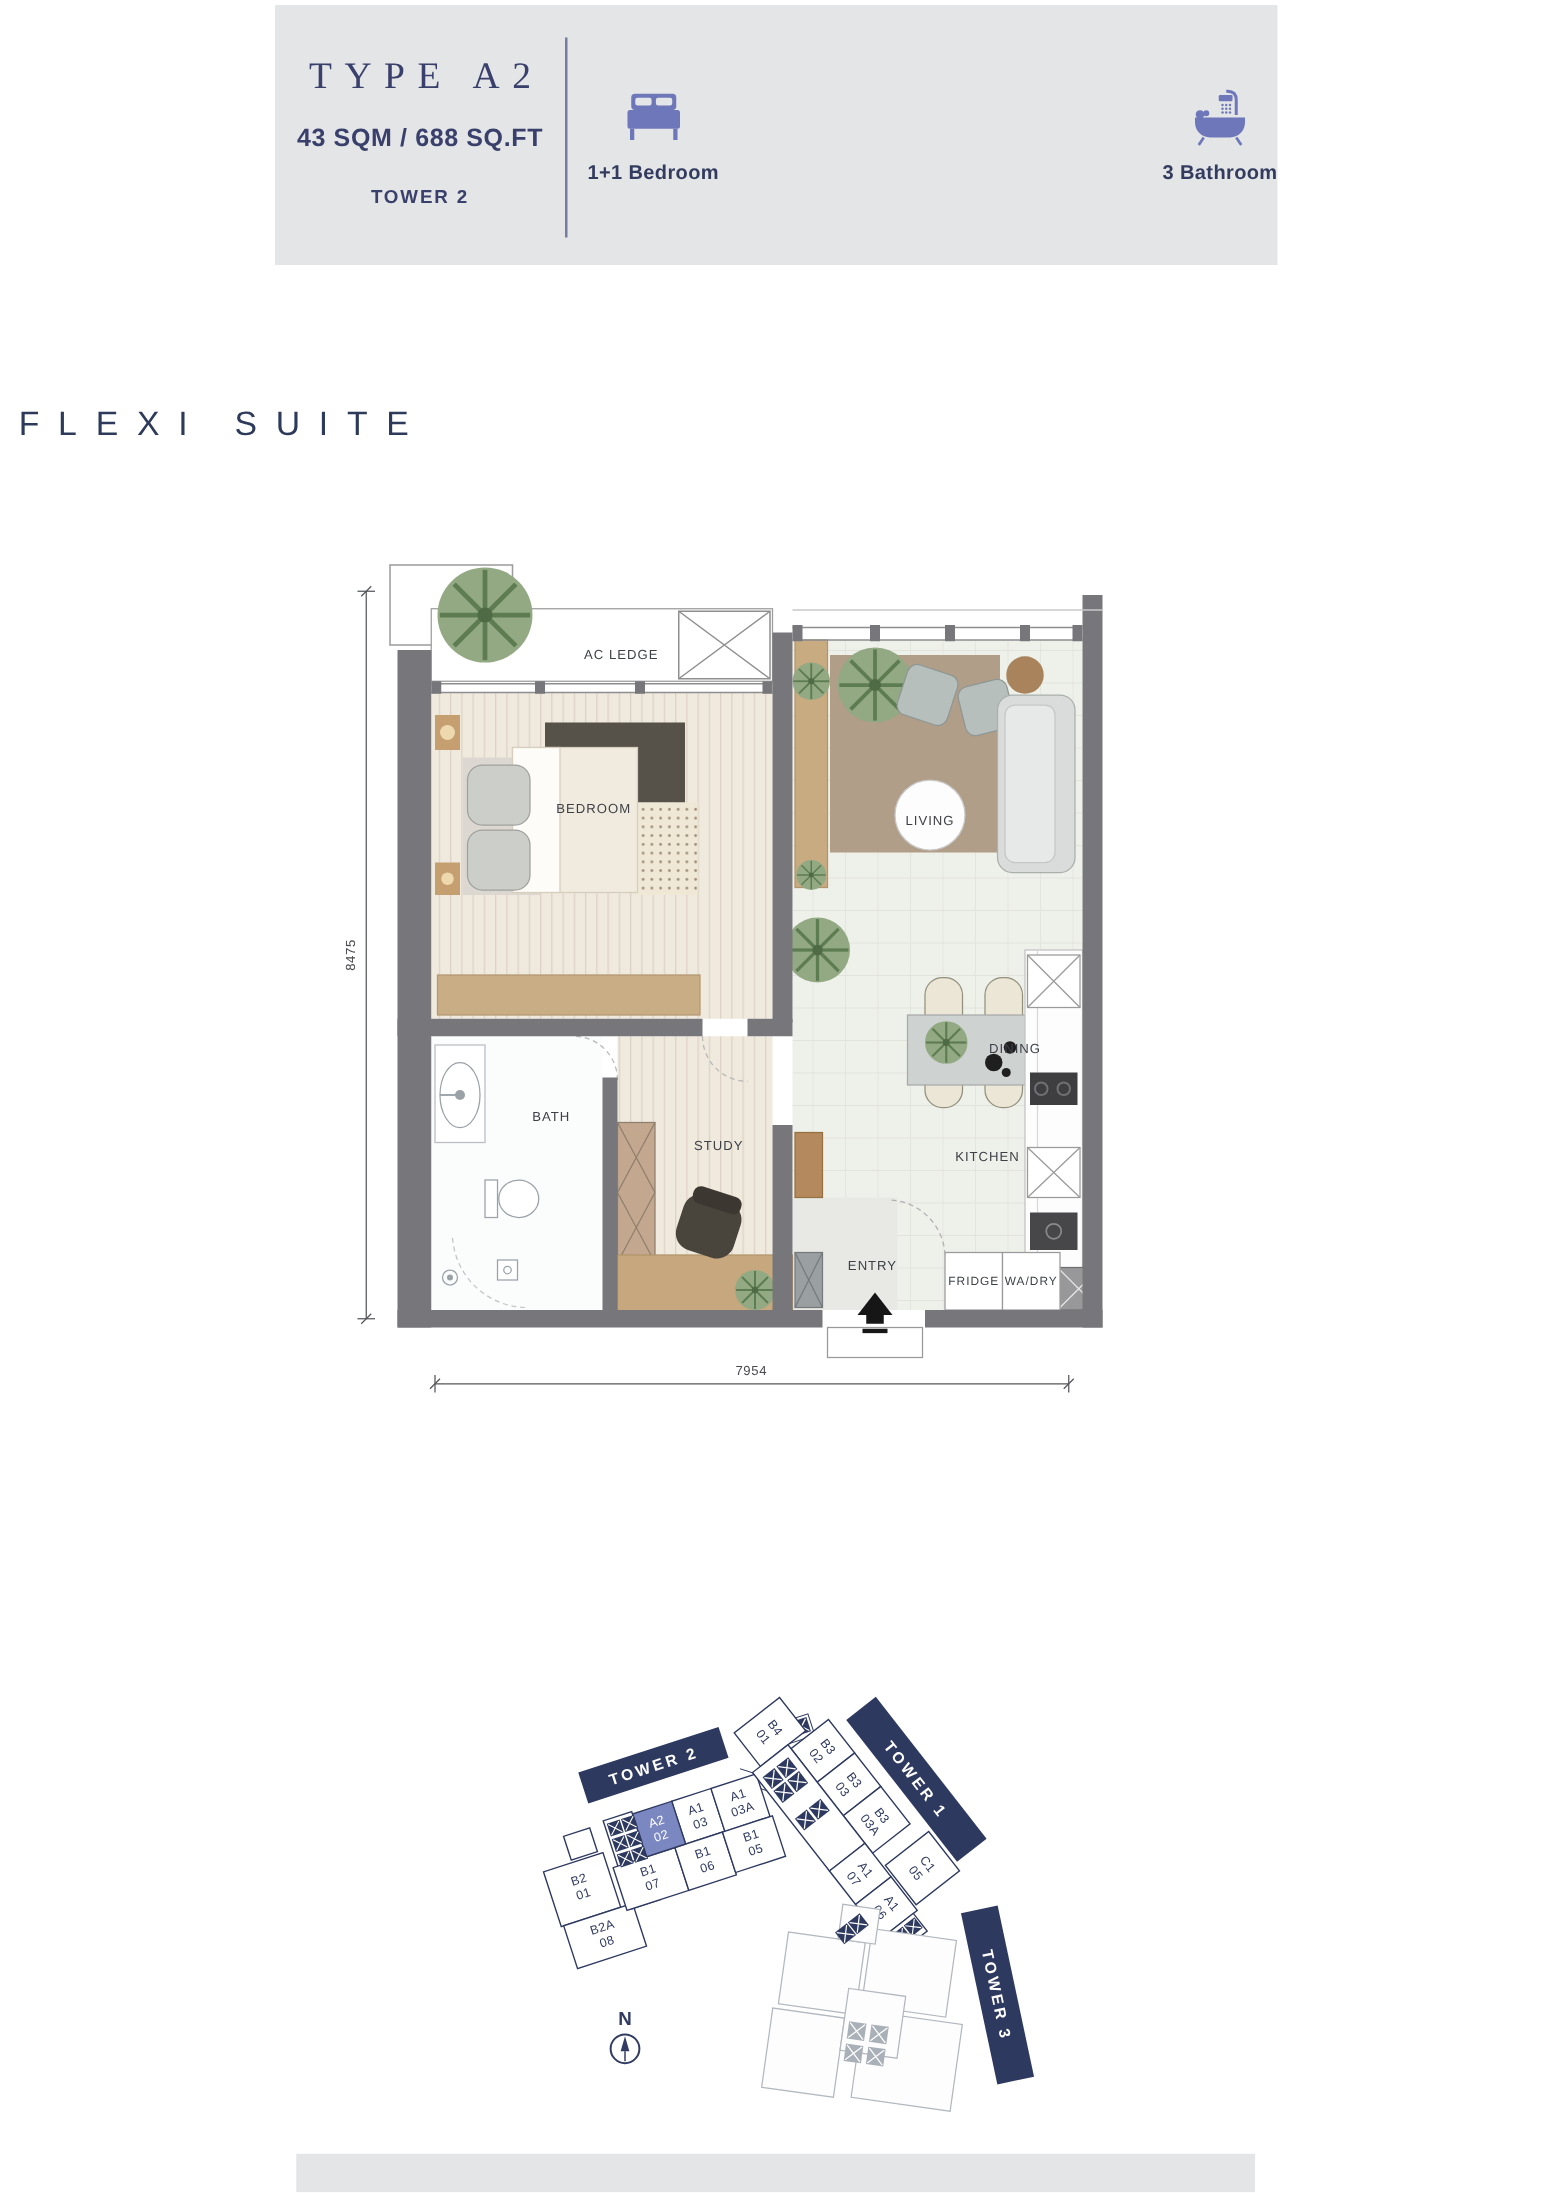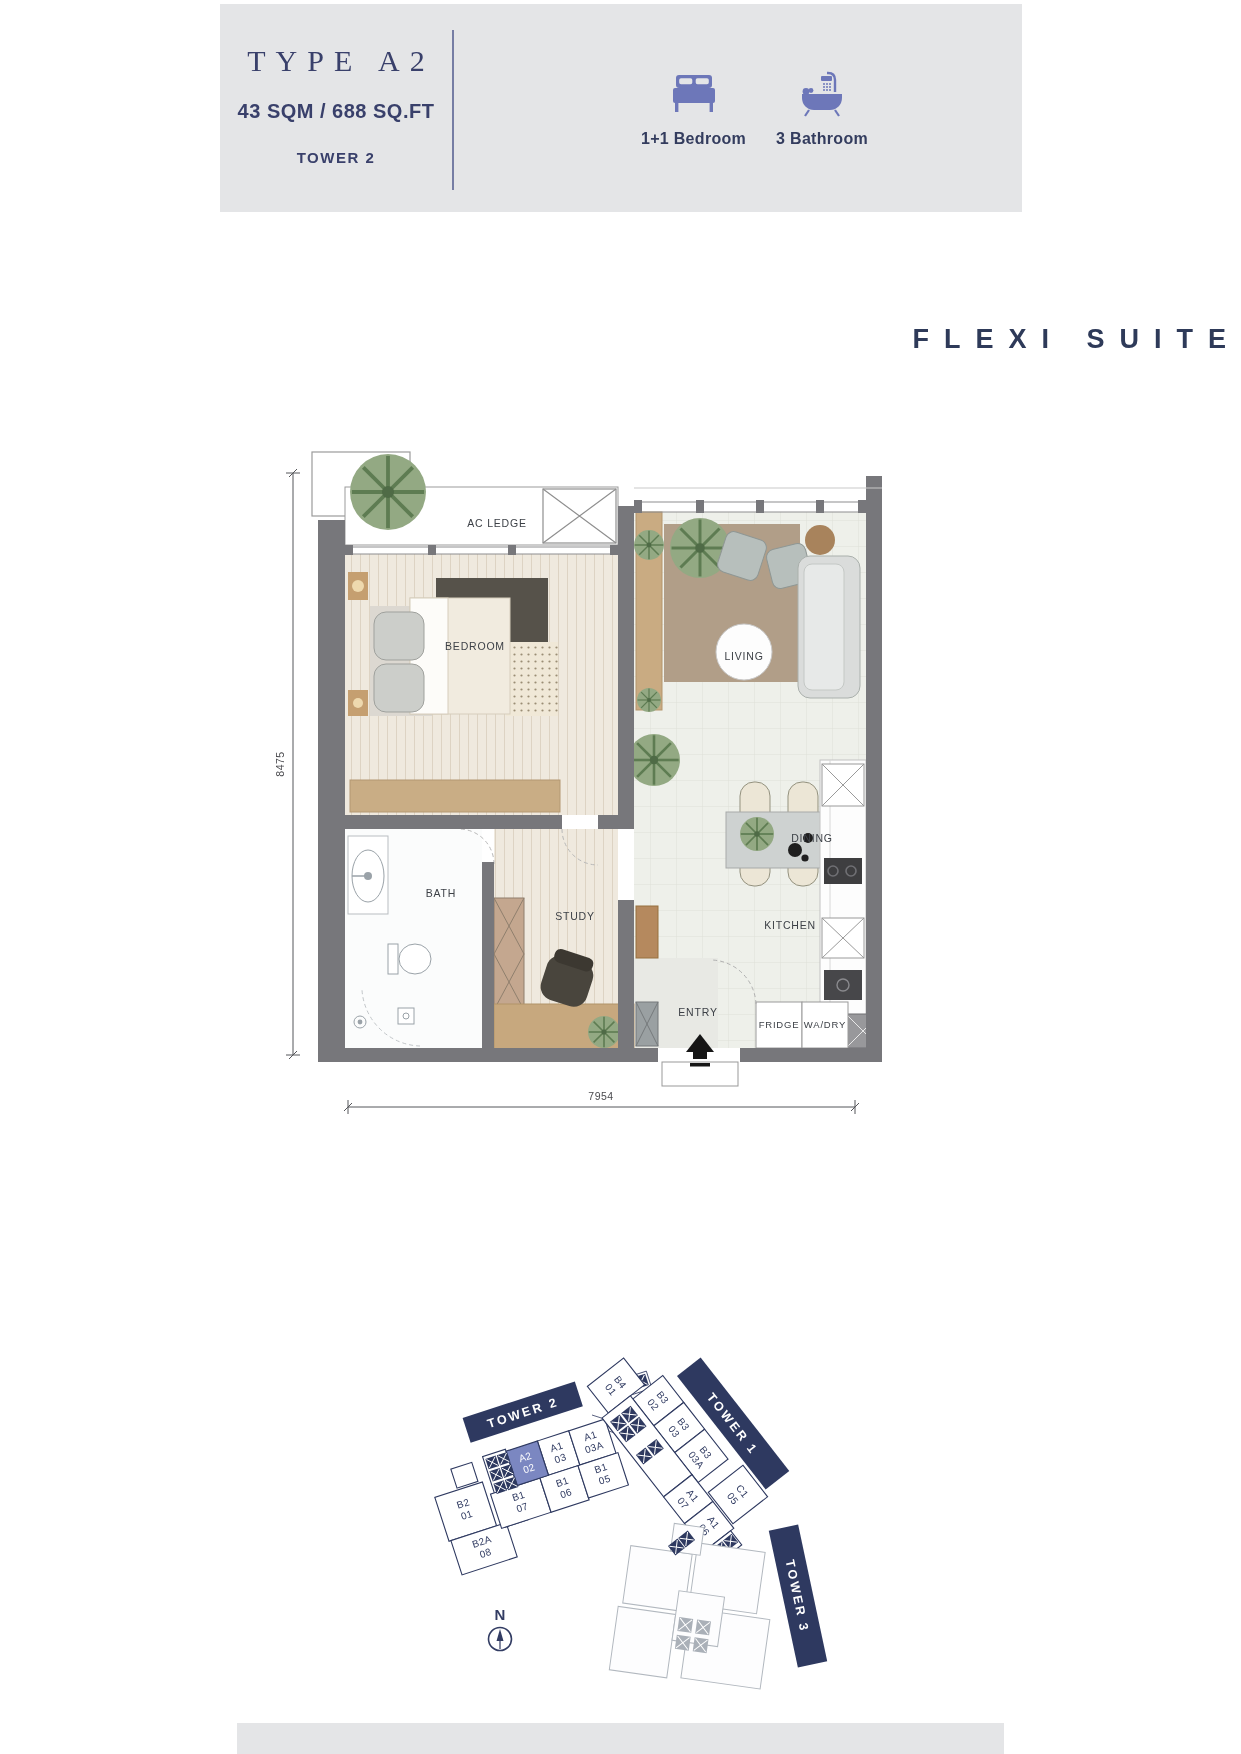--- a/index.html
+++ b/index.html
@@ -8,27 +8,27 @@
   
   .header-box{position:absolute;left:220px;top:4px;width:802px;height:208px;background:#e4e5e7;}
   .h-left{position:absolute;left:0;top:0;width:232px;height:100%;display:flex;flex-direction:column;
           align-items:center;}
   .type-label{margin-top:40px;font-family:"Liberation Serif", serif;font-size:30px;font-weight:500;
               letter-spacing:10px;color:#39406b;white-space:nowrap;padding-left:10px;}
   .area-label{margin-top:22px;font-size:20px;font-weight:700;letter-spacing:.5px;color:#39406b;}
   .tower-label{margin-top:26px;font-size:15px;font-weight:700;letter-spacing:1.5px;color:#39406b;}
   .h-divider{position:absolute;left:232px;top:26px;width:2px;height:160px;background:#767da4;}
   .h-features{position:absolute;left:232px;top:0;right:0;height:100%;display:flex;gap:30px;
-              padding-left:35px;justify-content:center;align-items:flex-start;}
+              padding-left:18px;justify-content:space-between;align-items:flex-start;}
   .feature{display:flex;flex-direction:column;align-items:center;margin-top:64px;}
   .feature .f-icon{height:50px;display:flex;align-items:flex-end;}
   .feature .f-label{margin-top:12px;font-size:16px;font-weight:700;color:#333c5e;letter-spacing:.3px;}
   
-  .plan-title{position:absolute;left:0;top:324px;width:100%;text-align:right;font-size:27px;
-              font-weight:700;letter-spacing:15px;color:#2e3a59;padding-left:5px;box-sizing:border-box;}
+  .plan-title{position:absolute;left:0;top:324px;width:100%;text-align:left;font-size:27px;
+              font-weight:400;letter-spacing:15px;color:#2e3a59;padding-left:15px;box-sizing:border-box;}
   
   .footer-bar{position:absolute;left:237px;top:1723px;width:767px;height:31px;background:#e4e5e7;}
   svg{position:absolute;left:0;top:0;}
   svg text{font-family:"Liberation Sans", sans-serif;}
   .room-lbl{font-size:10.5px;letter-spacing:.8px;fill:#3d4147;}
   .dim-lbl{font-size:10.5px;fill:#4a4a4e;letter-spacing:.5px;}
   .kp-lbl{font-size:10px;fill:#2e3960;letter-spacing:.3px;}
   .kp-lbl-w{font-size:10px;fill:#ffffff;letter-spacing:.3px;}
   .banner-txt{font-size:12.5px;fill:#ffffff;font-weight:700;letter-spacing:2.5px;}
   .north-n{font-size:15px;font-weight:700;fill:#323c63;}

